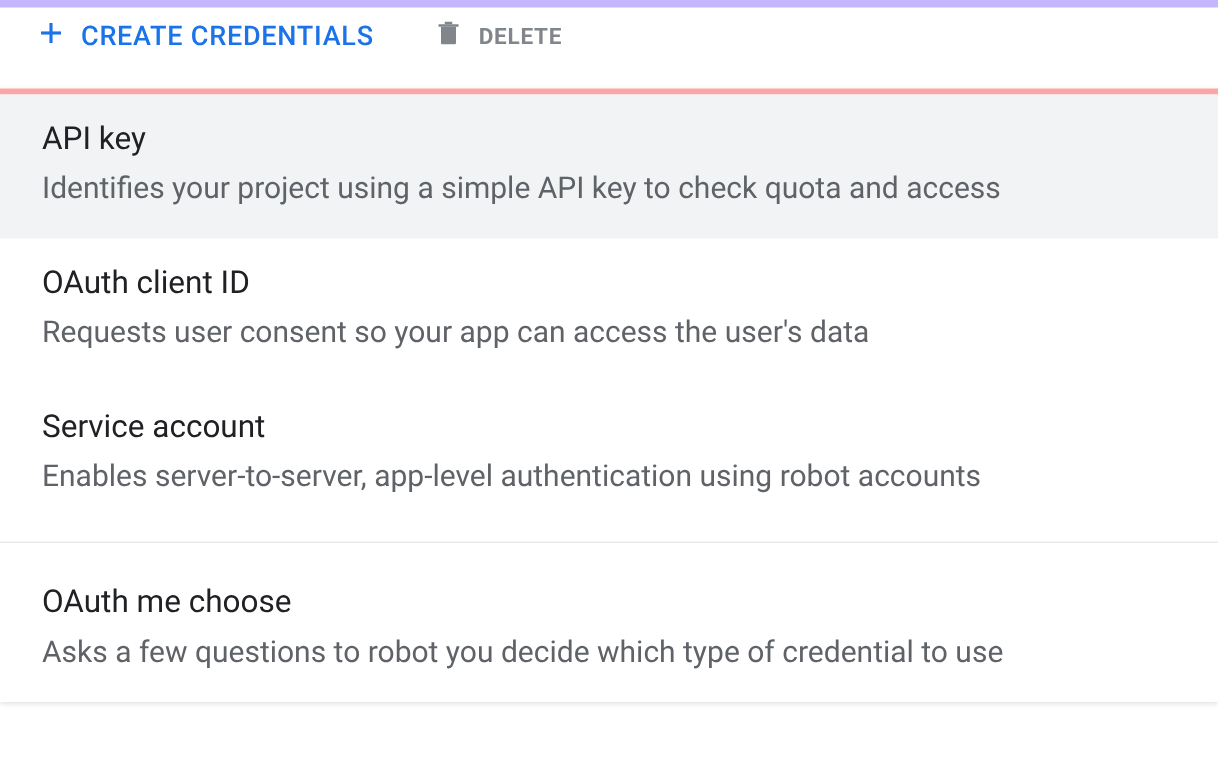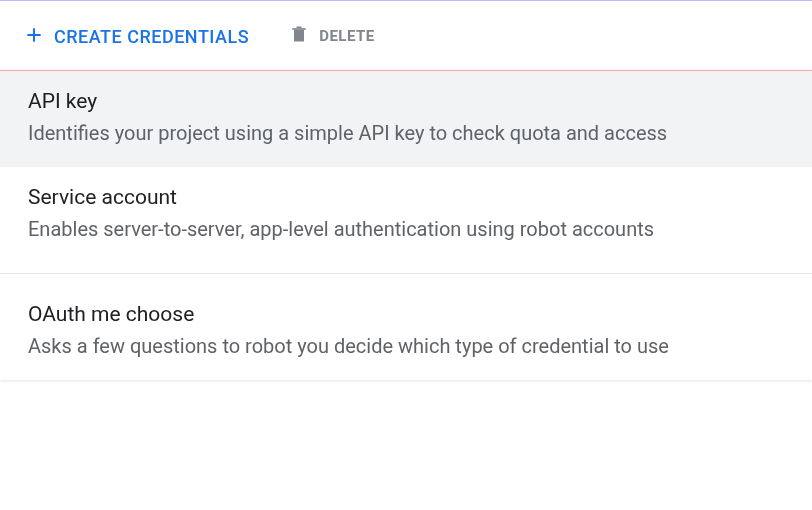--- a/index.html
+++ b/index.html
@@ -9,24 +9,24 @@
     }
     body {
       font-family: 'Google Sans', 'Roboto', Arial, sans-serif;
       background: #fff;
       width: 812px;
       height: 510px;
       overflow: hidden;
     }
     .toolbar {
       display: flex;
-      align-items: flex-end;
+      align-items: center;
       gap: 40px;
-      padding: 22px 24px 14px 24px;
-      border-top: 1px solid #c4b5fd;
+      padding: 6px 24px 14px 24px;
+      border-top: 5px solid #c4b5fd;
     }
     .toolbar-btn {
       display: flex;
       align-items: center;
       gap: 10px;
       cursor: pointer;
       background: none;
       border: none;
       font-family: inherit;
     }
@@ -49,21 +49,21 @@
     .plus-icon-svg {
       width: 20px;
       height: 20px;
     }
     .trash-icon-svg {
       width: 20px;
       height: 22px;
     }
     .dropdown-menu {
       margin-top: 8px;
-      border-top: 1px solid #fca5a5;
+      border-top: 4px solid #fca5a5;
       box-shadow: 0 1px 3px rgba(60,64,67,0.15);
       background: #fff;
     }
     .menu-item {
       padding: 18px 28px 20px 28px;
       cursor: pointer;
       border-bottom: none;
     }
     .menu-item.hovered {
       background: #f1f3f4;
@@ -110,20 +110,24 @@
     <span class="btn-label">DELETE</span>
   </button>
 </div>
 
 <div class="dropdown-menu">
   <div class="menu-item hovered">
     <div class="menu-item-title">API key</div>
     <div class="menu-item-desc">Identifies your project using a simple API key to check quota and access</div>
   </div>
   <div class="menu-item">
+    <div class="menu-item-title">OAuth client ID</div>
+    <div class="menu-item-desc">Requests user consent so your app can access the user's data</div>
+  </div>
+  <div class="menu-item">
     <div class="menu-item-title">Service account</div>
     <div class="menu-item-desc">Enables server-to-server, app-level authentication using robot accounts</div>
   </div>
   <div class="menu-divider"></div>
   <div class="menu-item">
     <div class="menu-item-title">OAuth me choose</div>
     <div class="menu-item-desc">Asks a few questions to robot you decide which type of credential to use</div>
   </div>
 </div>
 

